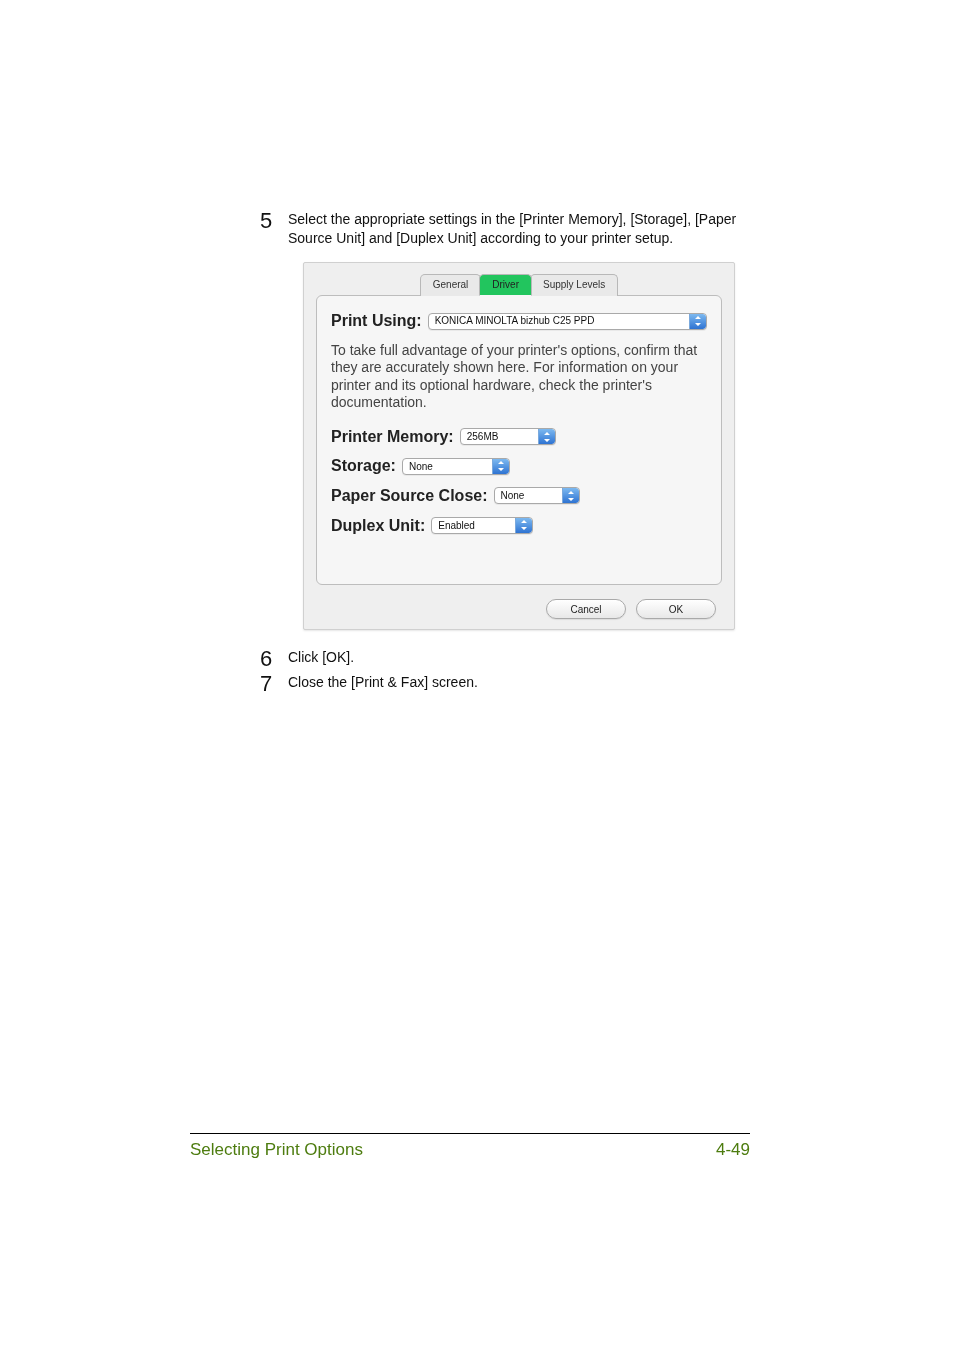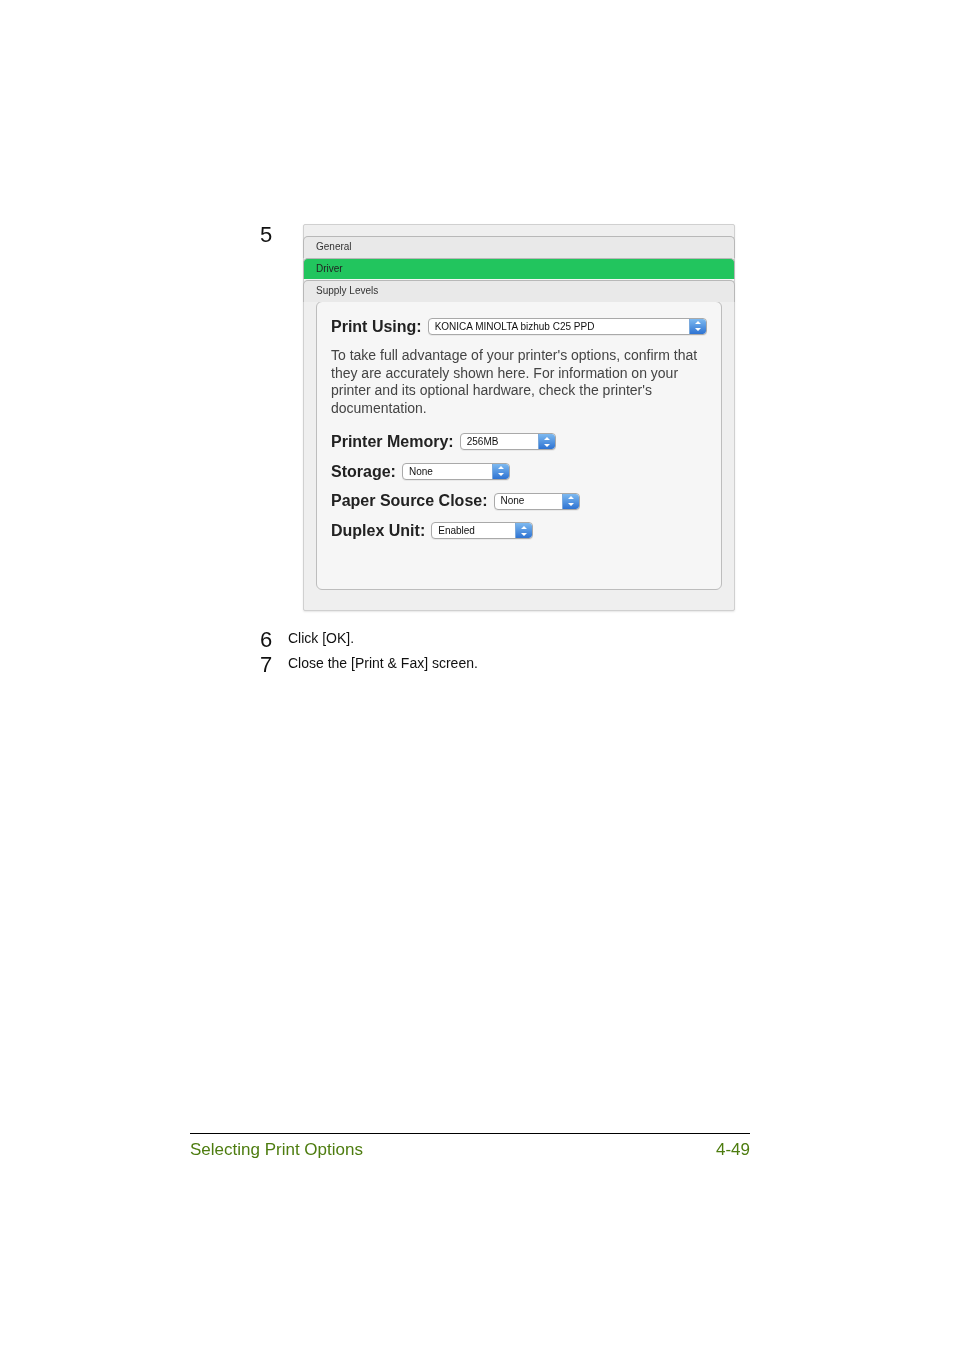--- a/index.html
+++ b/index.html
@@ -58,21 +58,20 @@
   }
   .dialog .tabbar-wrap {
     padding-top: 10px;
   }
   .tabbar {
     display: flex;
     justify-content: center;
     gap: 0;
     position: relative;
     top: 1px;
-    flex-direction: column;
   }
   .tab {
     display: inline-block;
     padding: 3px 12px 4px 12px;
     border: 1px solid #b8b8b8;
     background: #f6f6f6;
     border-bottom: none;
     border-top-left-radius: 5px;
     border-top-right-radius: 5px;
     font-size: 10px;
@@ -196,20 +195,21 @@
   }
 </style>
 </head>
 <body>
 
 <div class="page">
   <div class="content">
     <ol class="steps">
       <li>
         <span class="step-num">5</span>
+        <span>Select the appropriate settings in the [Printer Memory], [Storage], [Paper Source Unit] and [Duplex Unit] according to your printer setup.</span>
 
         
         <div class="dialog">
           <div class="tabbar-wrap">
             <div class="tabbar">
               <span class="tab inactive">General</span>
               <span class="tab active">Driver</span>
               <span class="tab inactive">Supply Levels</span>
             </div>
           </div>
@@ -264,20 +264,24 @@
               <span class="lbl">Duplex Unit:</span>
               <span class="aqua-select" style="min-width:94px">
                 <span class="value">Enabled</span>
                 <span class="endcap">
                   <svg width="8" height="10" viewBox="0 0 8 10">
                       <path d="M4 0 L7 3 L1 3 Z M4 10 L1 7 L7 7 Z" fill="#fff"></path>
                     </svg>
                 </span>
               </span>
             </div>
+          </div>
+          <div class="buttonrow">
+            <span class="aqua-btn">Cancel</span>
+            <span class="aqua-btn">OK</span>
           </div>
         </div>
       </li>
 
       <li>
         <span class="step-num">6</span>
         <span>Click [OK].</span>
       </li>
       <li>
         <span class="step-num">7</span>

